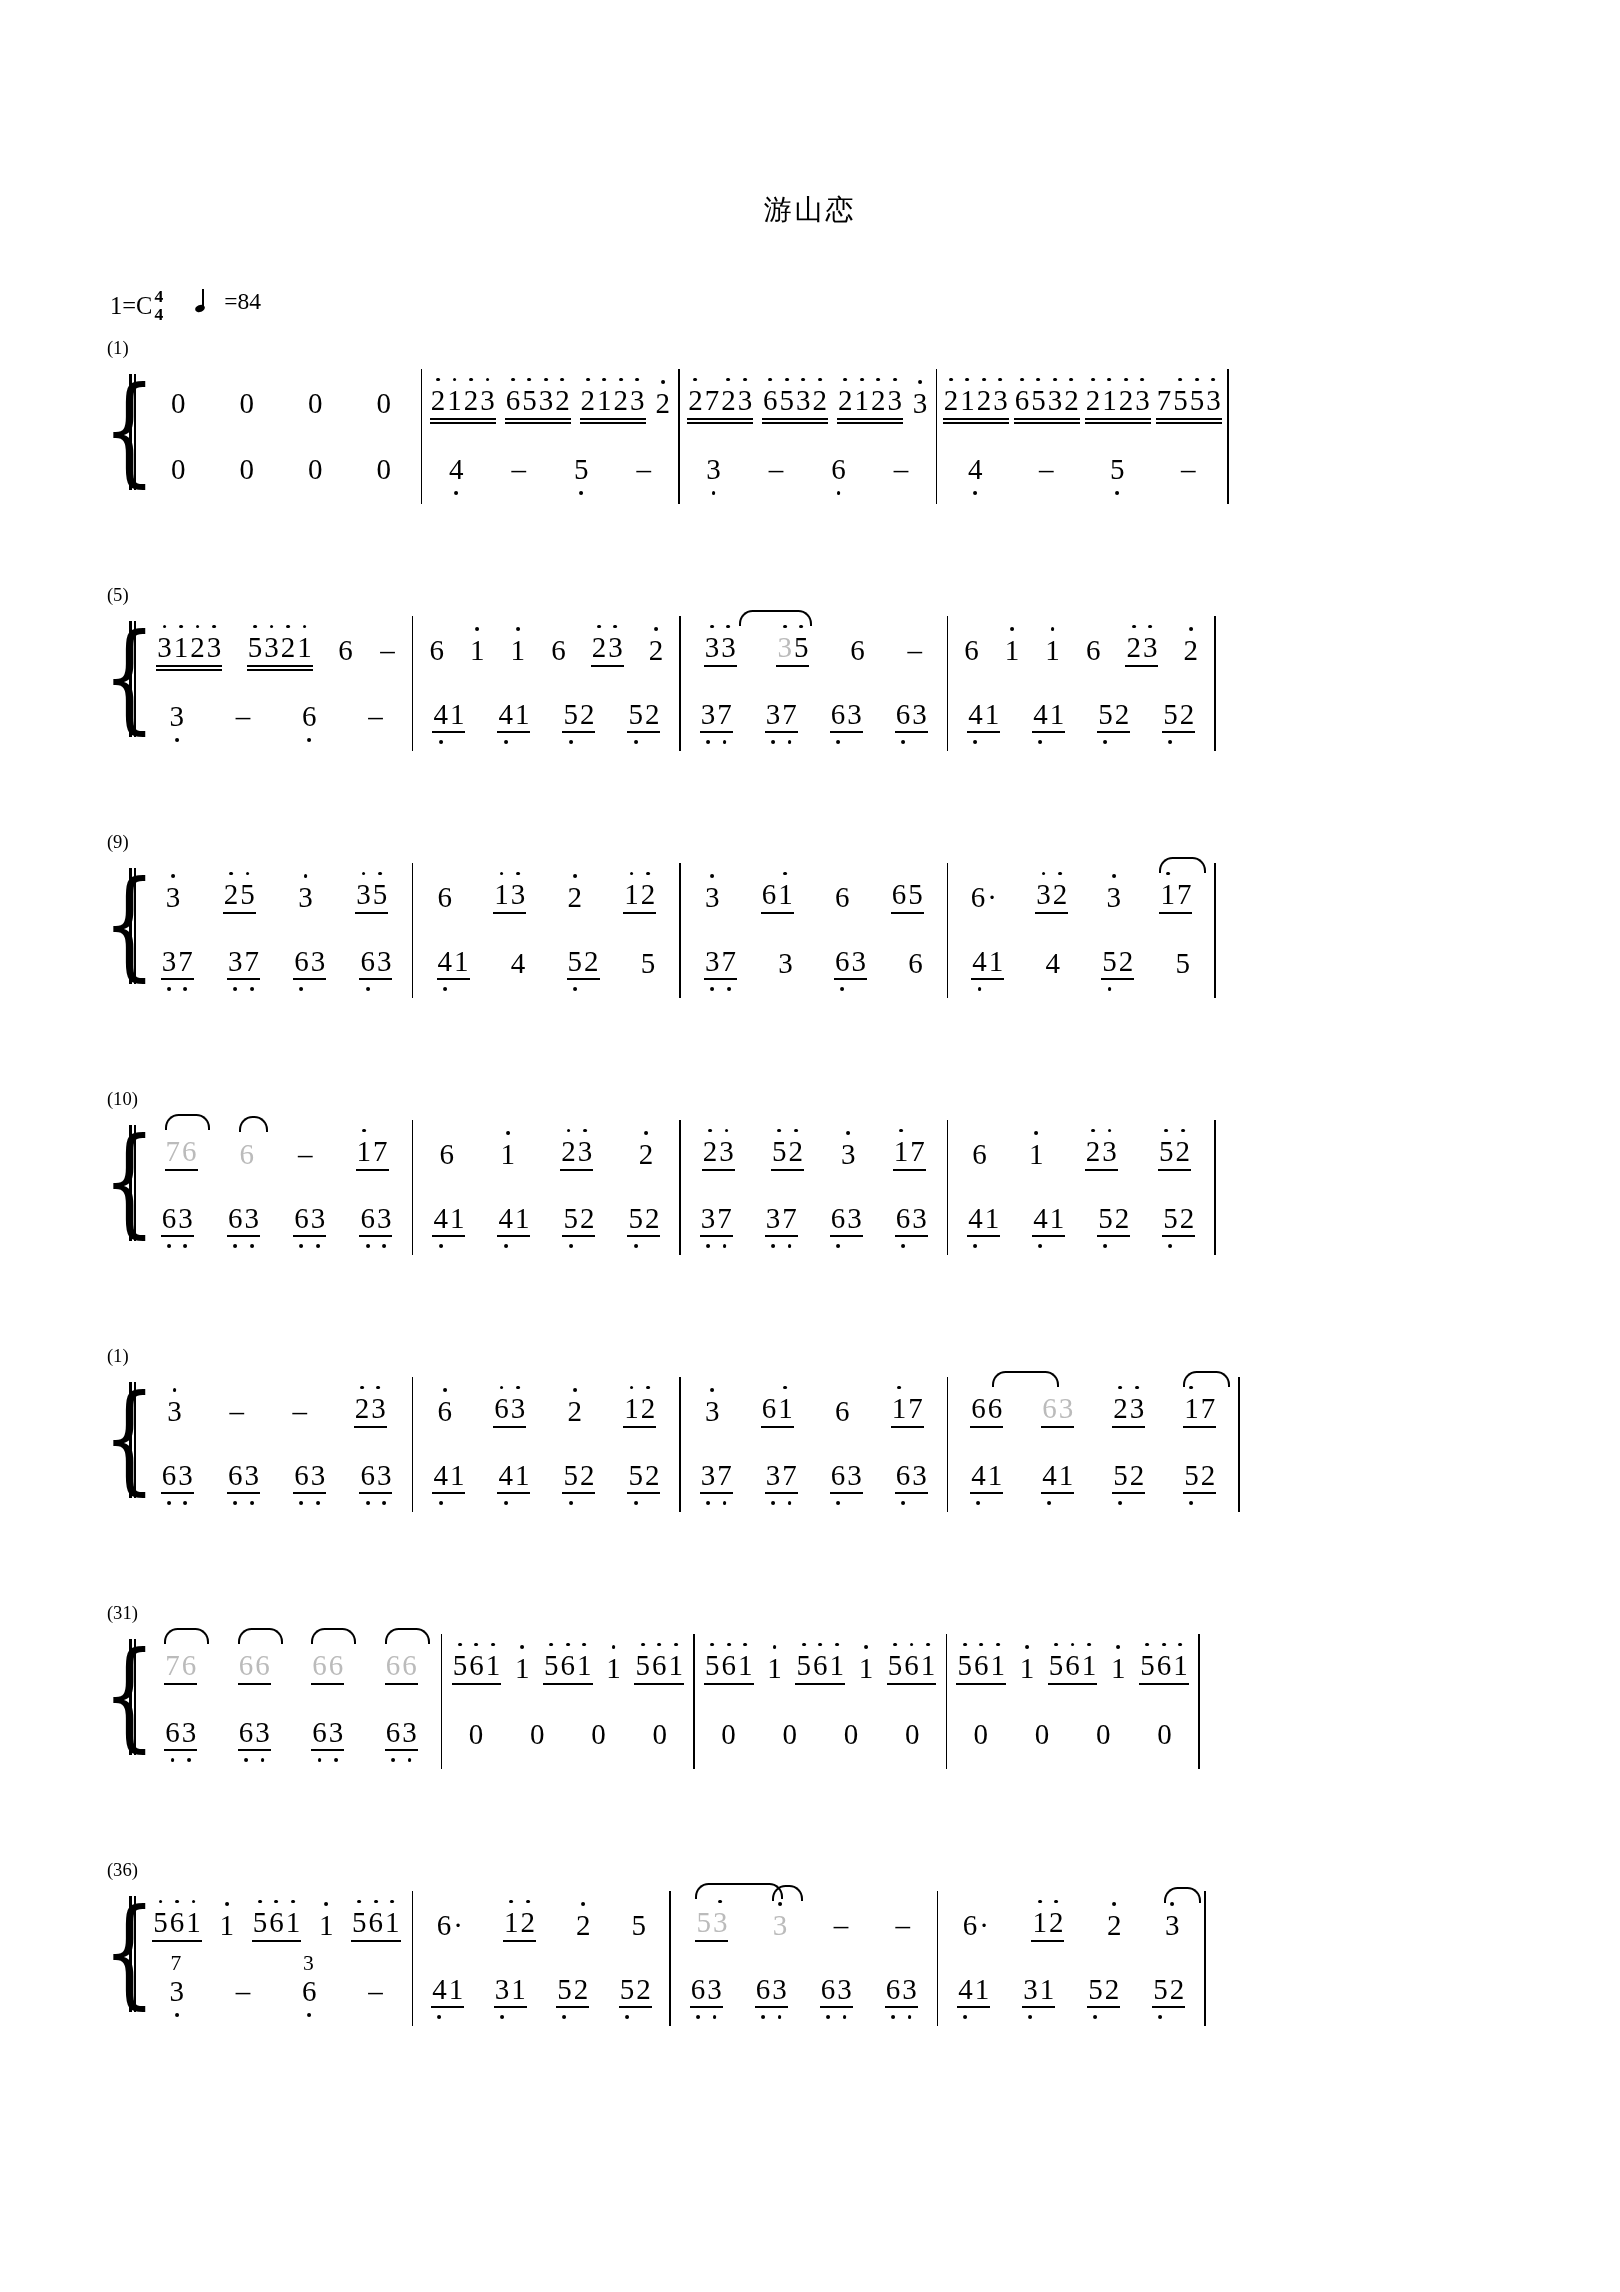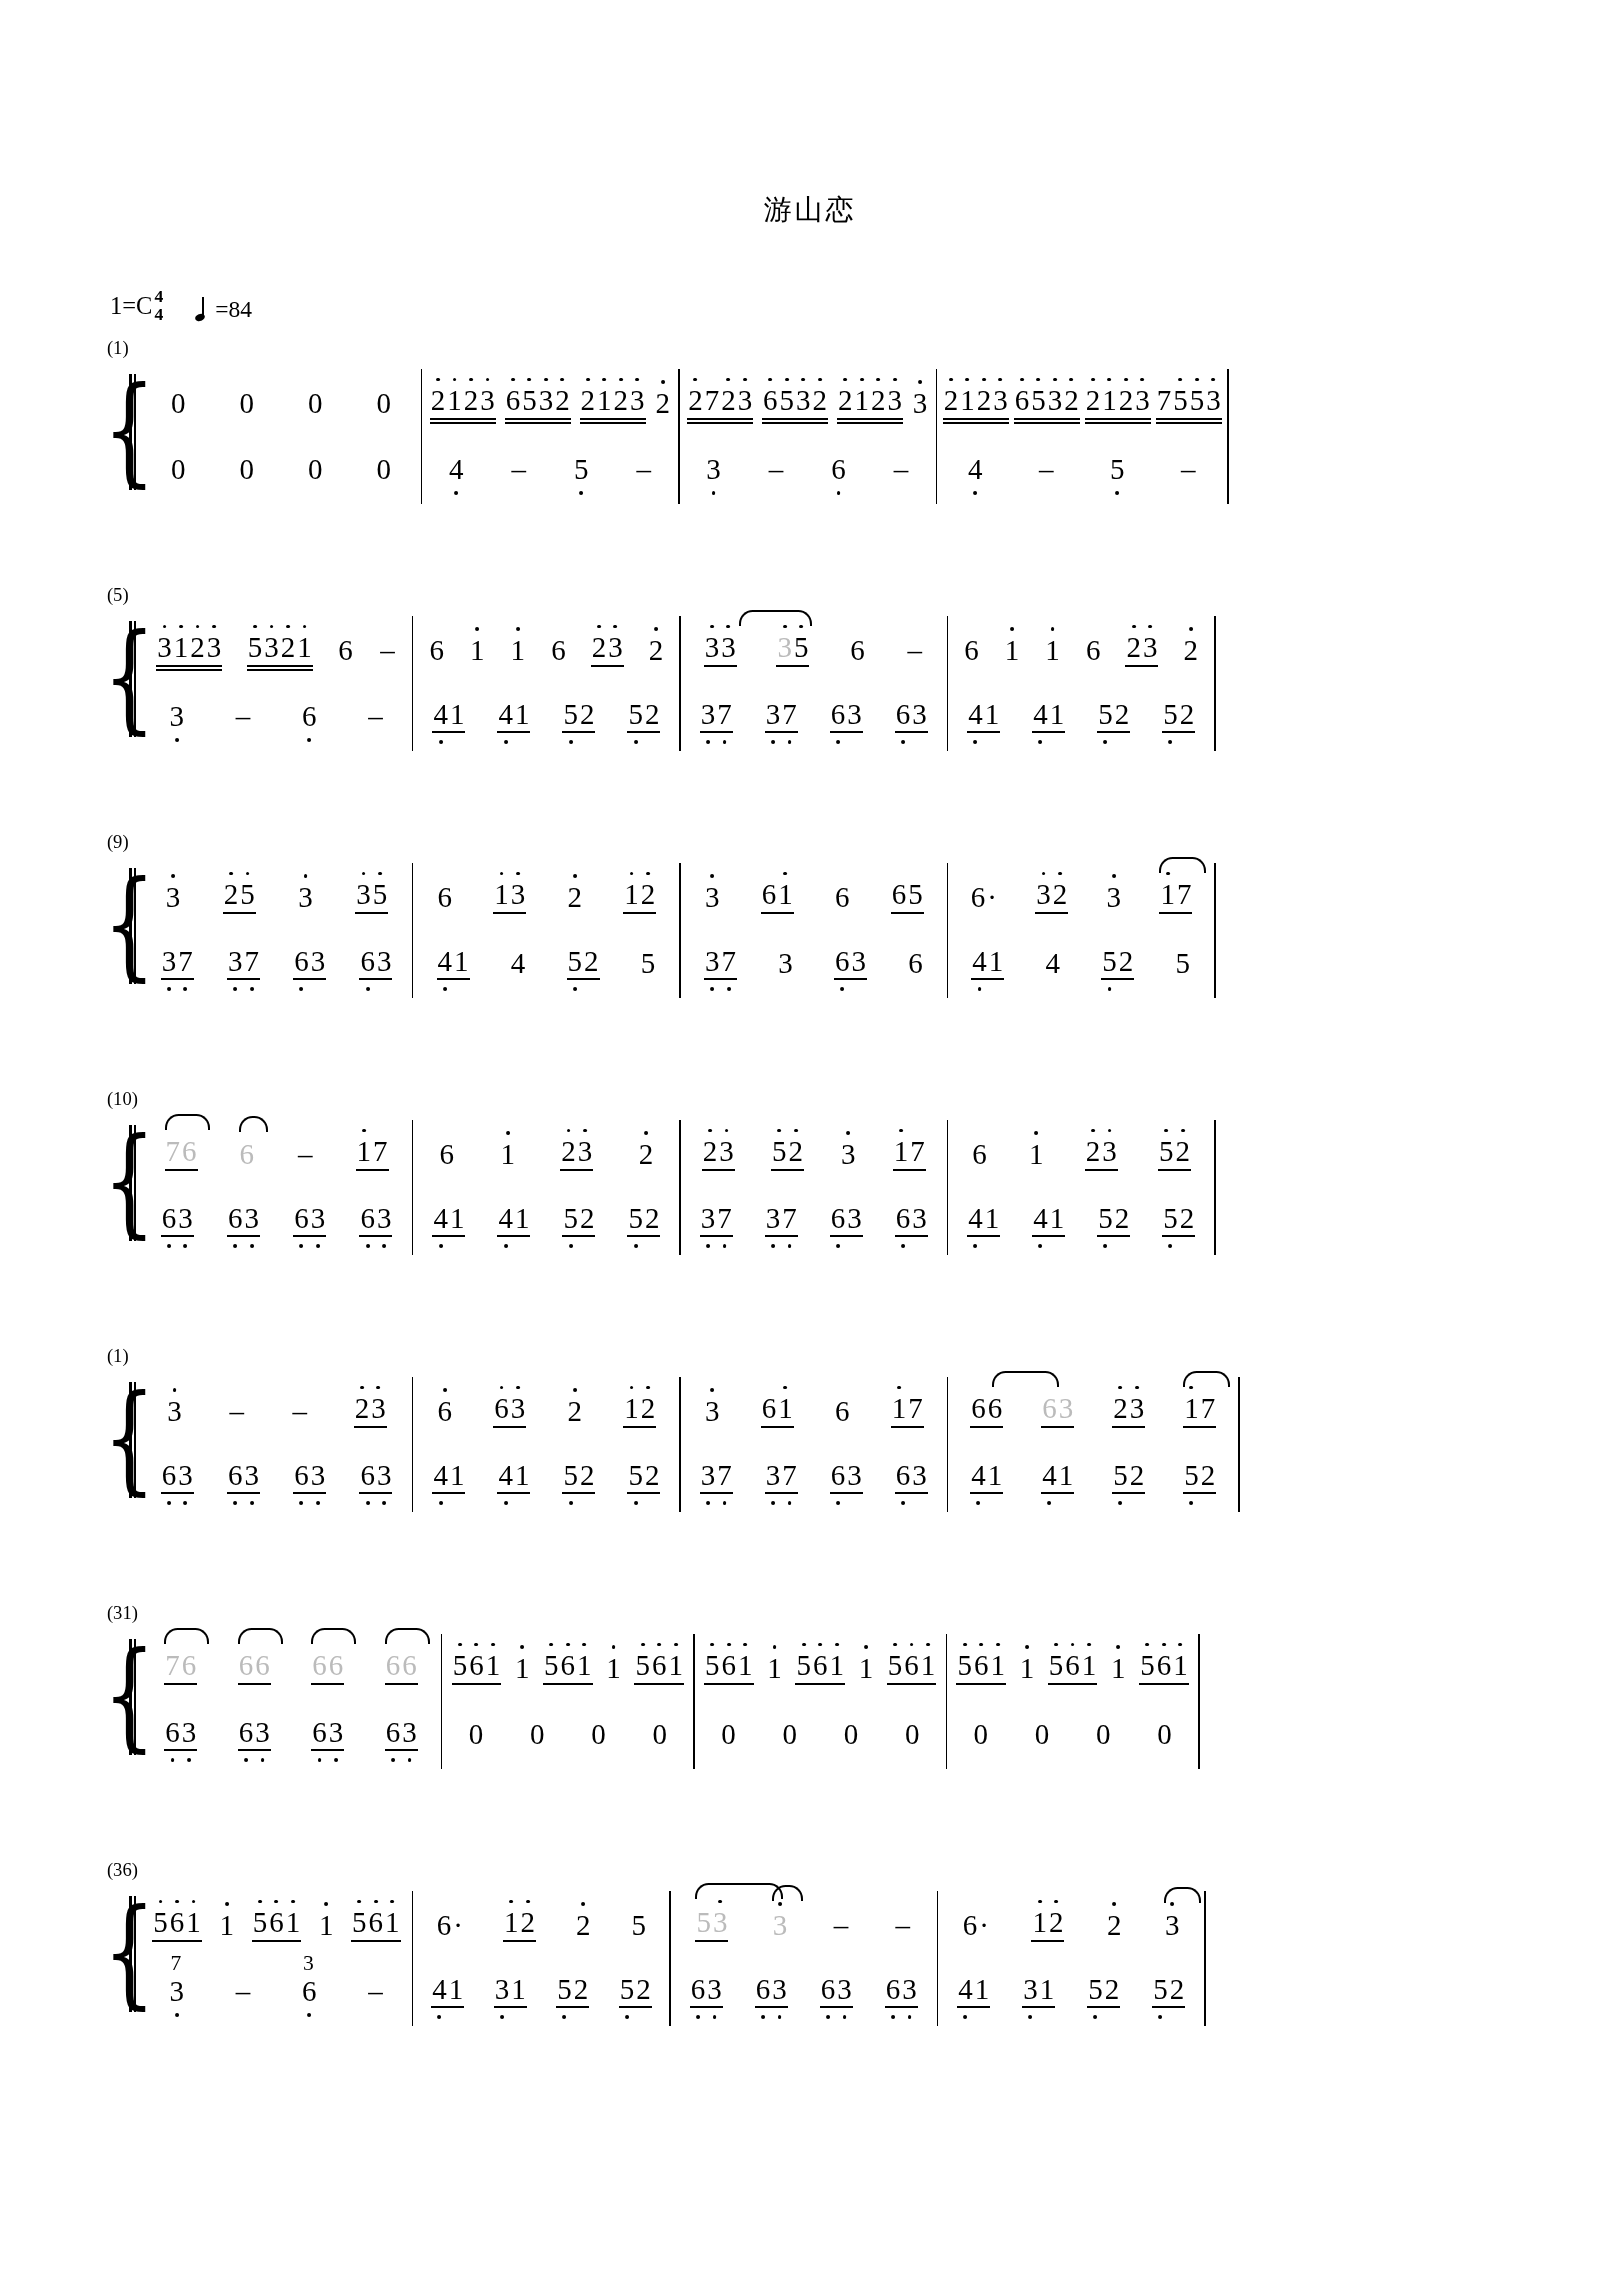--- a/index.html
+++ b/index.html
@@ -28,35 +28,35 @@
     letter-spacing: 2.9px;
     margin-top: 191px;
     font-weight: 500;
   }
   .header-info {
     margin-top: 59px;
     margin-left: 110px;
     font-family: "Liberation Serif", serif;
     font-size: 24.5px;
     display: flex;
-    align-items: flex-end;
+    align-items: flex-start;
     gap: 9.8px;
   }
   .keysig { display: inline-flex; align-items: center; }
   .frac {
     display: inline-flex;
     flex-direction: column;
     align-items: center;
     font-size: 17.6px;
     line-height: 1.0;
     margin-left: 2px;
     font-weight: bold;
   }
   .frac span { display: block; }
-  .tempo { display: inline-flex; align-items: center; gap: 7px; margin-left: 21.6px; font-size: 23.5px;}
+  .tempo { display: inline-flex; align-items: center; gap: 16px; margin-left: 21.6px; font-size: 23.5px;}
   .quarter-note {
     display: inline-block;
     width: 13.7px; height: 21.6px;
     position: relative;
   }
   .quarter-note::before {
     content: "";
     position: absolute;
     left: 0; bottom: 0;
     width: 9.8px; height: 6.9px;

